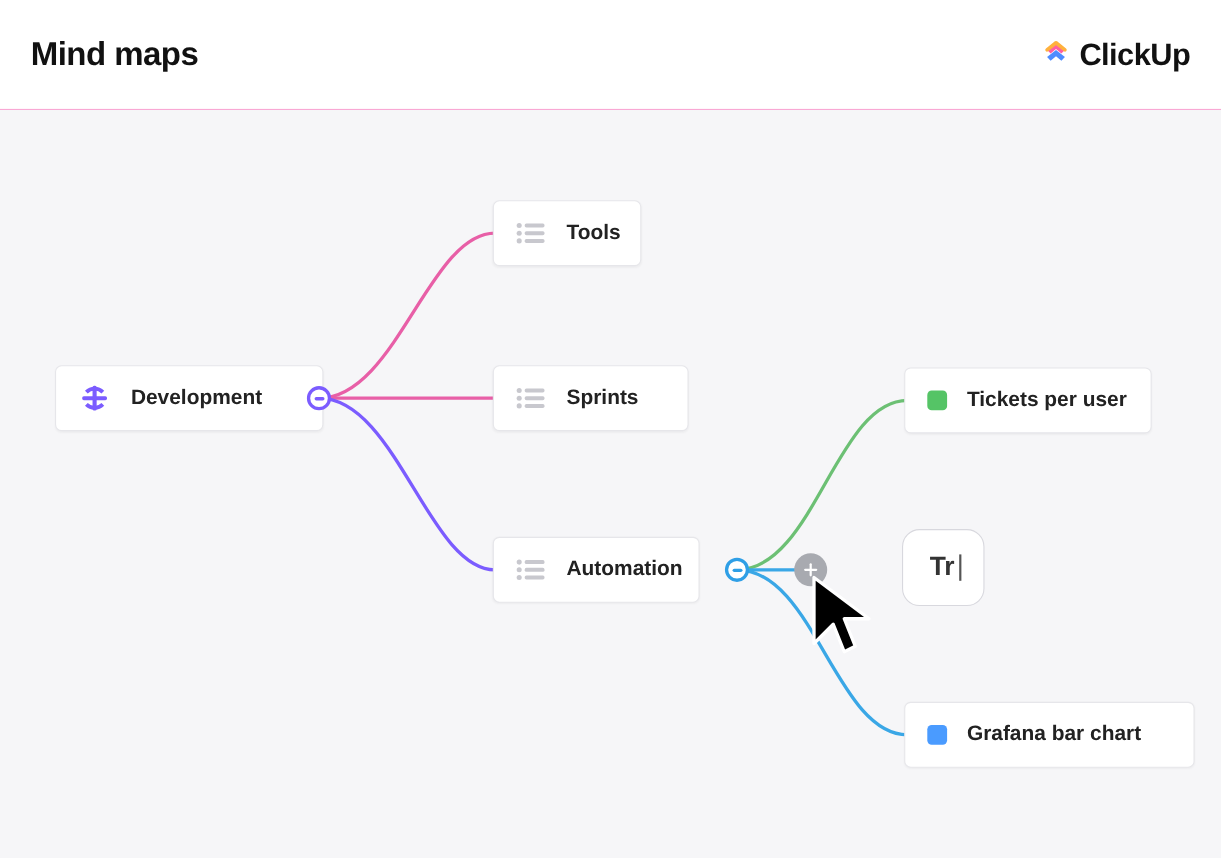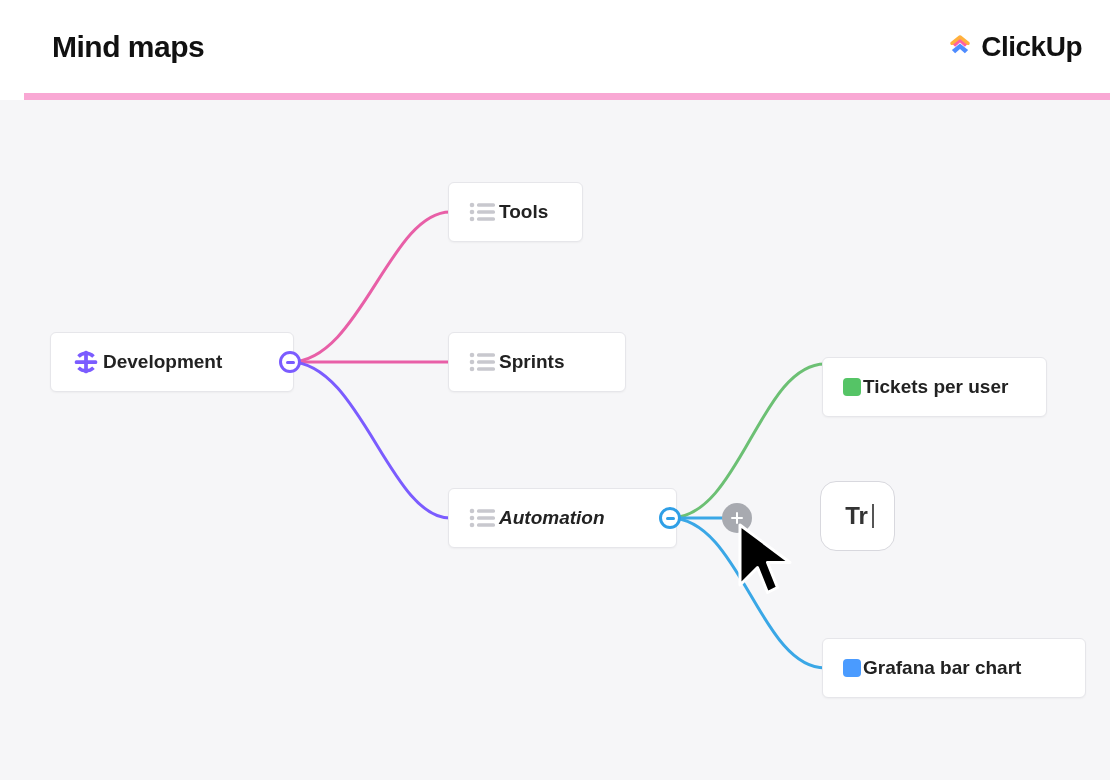--- a/index.html
+++ b/index.html
@@ -1,24 +1,24 @@
 <!DOCTYPE html>
 <html><head>
 <meta charset="utf-8">
 <style>
   * { box-sizing: border-box; }
   html, body { margin:0; padding:0; width:1110px; height:780px; font-family: -apple-system, BlinkMacSystemFont, "Segoe UI", Helvetica, Arial, sans-serif; background:#fff; color:#111; }
-  .header { height:100px; border-bottom:7px solid #f9a8d4; display:flex; align-items:center; justify-content:space-between; padding:0 28px;margin-left:24px; }
+  .header { height:100px; border-bottom:1px solid #f9a8d4; display:flex; align-items:center; justify-content:space-between; padding:0 28px; }
   .title { font-size:30px; font-weight:800; letter-spacing:-0.5px; }
   .brand { display:flex; align-items:center; gap:8px; }
   .brand-name { font-size:28px; font-weight:900; letter-spacing:-0.5px; }
   .canvas { position:relative; width:1110px; height:680px; background:#f6f6f8; overflow:hidden; }
   svg.edges { position:absolute; inset:0; width:1110px; height:680px; }
 
-  .node { position:absolute; background:#fff; border:1px solid #e6e6ea; border-radius:6px; box-shadow:0 1px 2px rgba(0,0,0,0.04); display:flex; align-items:center; gap:2px; padding:0 20px; height:60px; }
+  .node { position:absolute; background:#fff; border:1px solid #e6e6ea; border-radius:6px; box-shadow:0 1px 2px rgba(0,0,0,0.04); display:flex; align-items:center; gap:18px; padding:0 20px; height:60px; }
   .node .label { font-size:19px; font-weight:700; color:#222; white-space:nowrap; }
 
   .icon-list { display:inline-block; }
   .icon-list svg { display:block; }
 
   .globe { width:30px; height:30px; display:inline-block; }
   .status-sq { width:18px; height:18px; border-radius:4px; display:inline-block; }
 
   .handle { position:absolute; width:22px; height:22px; border-radius:50%; background:#fff; display:flex; align-items:center; justify-content:center; }
   .handle.minus::before { content:""; display:block; width:9px; height:3px; background:currentColor; border-radius:2px; }
@@ -111,40 +111,40 @@
             <circle cx="3" cy="11" r="2.3"></circle>
             <rect x="8" y="9.2" width="18" height="3.6" rx="1.5"></rect>
             <circle cx="3" cy="18" r="2.3"></circle>
             <rect x="8" y="16.2" width="18" height="3.6" rx="1.5"></rect>
           </g>
         </svg>
     </span>
     <span class="label">Sprints</span>
   </div>
 
-  <div class="node" style="left:448px; top:388px; width:229px;font-style:italic;">
+  <div class="node" style="left:448px; top:388px; width:188px;">
     <span class="icon-list">
       <svg width="28" height="22" viewBox="0 0 28 22">
           <g fill="#c8c8ce">
             <circle cx="3" cy="4" r="2.3"></circle>
             <rect x="8" y="2.2" width="18" height="3.6" rx="1.5"></rect>
             <circle cx="3" cy="11" r="2.3"></circle>
             <rect x="8" y="9.2" width="18" height="3.6" rx="1.5"></rect>
             <circle cx="3" cy="18" r="2.3"></circle>
             <rect x="8" y="16.2" width="18" height="3.6" rx="1.5"></rect>
           </g>
         </svg>
     </span>
     <span class="label">Automation</span>
   </div>
   <div class="handle minus auto" style="left:659px; top:407px;"></div>
 
   <div class="addbtn" style="left:722px; top:403px;"></div>
 
-  <div class="node" style="left:822px; top:234px; width:225px;margin-top:23px;">
+  <div class="node" style="left:822px; top:234px; width:225px;">
     <span class="status-sq" style="background:#55c466;"></span>
     <span class="label">Tickets per user</span>
   </div>
 
   <div class="typing" style="left:820px; top:381px;">
     <span class="txt">Tr</span>
   </div>
 
   <div class="node" style="left:822px; top:538px; width:264px;">
     <span class="status-sq" style="background:#4a9bff;"></span>

